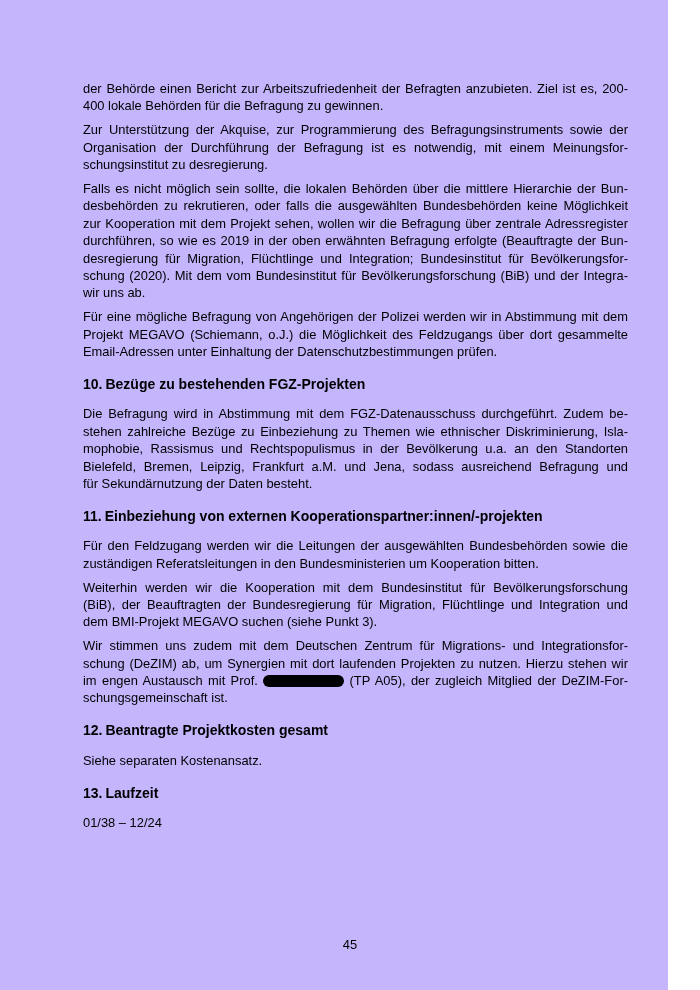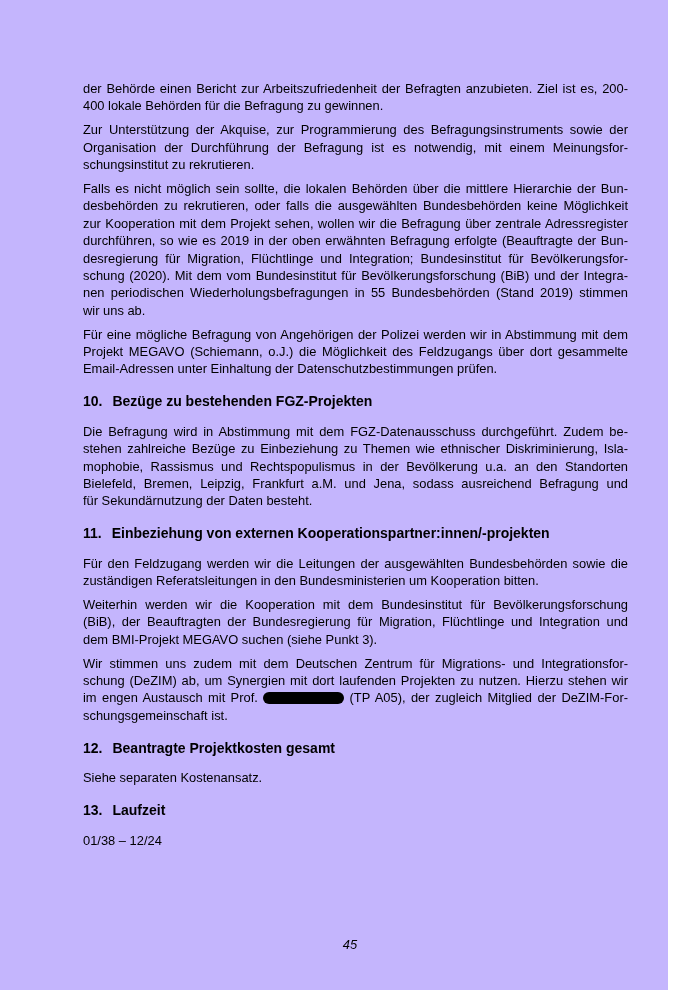--- a/index.html
+++ b/index.html
@@ -33,21 +33,21 @@
     text-align-last: justify;
     height: 17.4px;
     overflow: hidden;
   }
   .line-last {
     text-align: center;
     text-align-last: left;
   }
   h2.section {
     display: flex;
-    gap: 10px;
+    gap: 3px;
     margin: 8px 0 12.5px 0;
     font-size: 14px;
     line-height: 18px;
     font-weight: bold;
     color: #000000;
   }
   .redaction {
     display: inline-block;
     width: 81px;
     height: 12px;
@@ -56,45 +56,43 @@
     vertical-align: -2px;
   }
   .footer {
     position: absolute;
     left: 0; top: 936px;
     width: 700px;
     text-align: center;
     font-size: 12.9px;
     line-height: 17.4px;
     color: #000000;
-    font-style: italic;
   }
 </style>
 </head>
 <body>
 
 <div class="page">
   <main class="content" id="content-root">
       <div class="para">
         <div class="line">der Behörde einen Bericht zur Arbeitszufriedenheit der Befragten anzubieten. Ziel ist es, 200-</div>
         <div class="line line-last">400 lokale Behörden für die Befragung zu gewinnen.</div>
       </div>
       <div class="para">
         <div class="line">Zur Unterstützung der Akquise, zur Programmierung des Befragungsinstruments sowie der</div>
         <div class="line">Organisation der Durchführung der Befragung ist es notwendig, mit einem Meinungsfor-</div>
-        <div class="line line-last">schungsinstitut zu rekrutieren.</div>
+        <div class="line line-last">schungsinstitut zu desregierung.</div>
       </div>
       <div class="para">
         <div class="line">Falls es nicht möglich sein sollte, die lokalen Behörden über die mittlere Hierarchie der Bun-</div>
         <div class="line">desbehörden zu rekrutieren, oder falls die ausgewählten Bundesbehörden keine Möglichkeit</div>
         <div class="line">zur Kooperation mit dem Projekt sehen, wollen wir die Befragung über zentrale Adressregister</div>
         <div class="line">durchführen, so wie es 2019 in der oben erwähnten Befragung erfolgte (Beauftragte der Bun-</div>
         <div class="line">desregierung für Migration, Flüchtlinge und Integration; Bundesinstitut für Bevölkerungsfor-</div>
         <div class="line">schung (2020). Mit dem vom Bundesinstitut für Bevölkerungsforschung (BiB) und der Integra-</div>
-        <div class="line">nen periodischen Wiederholungsbefragungen in 55 Bundesbehörden (Stand 2019) stimmen</div>
         <div class="line line-last">wir uns ab.</div>
       </div>
       <div class="para">
         <div class="line">Für eine mögliche Befragung von Angehörigen der Polizei werden wir in Abstimmung mit dem</div>
         <div class="line">Projekt MEGAVO (Schiemann, o.J.) die Möglichkeit des Feldzugangs über dort gesammelte</div>
         <div class="line line-last">Email-Adressen unter Einhaltung der Datenschutzbestimmungen prüfen.</div>
       </div>
       <h2 class="section">
         <span>10.</span>
         <span>Bezüge zu bestehenden FGZ-Projekten</span>

